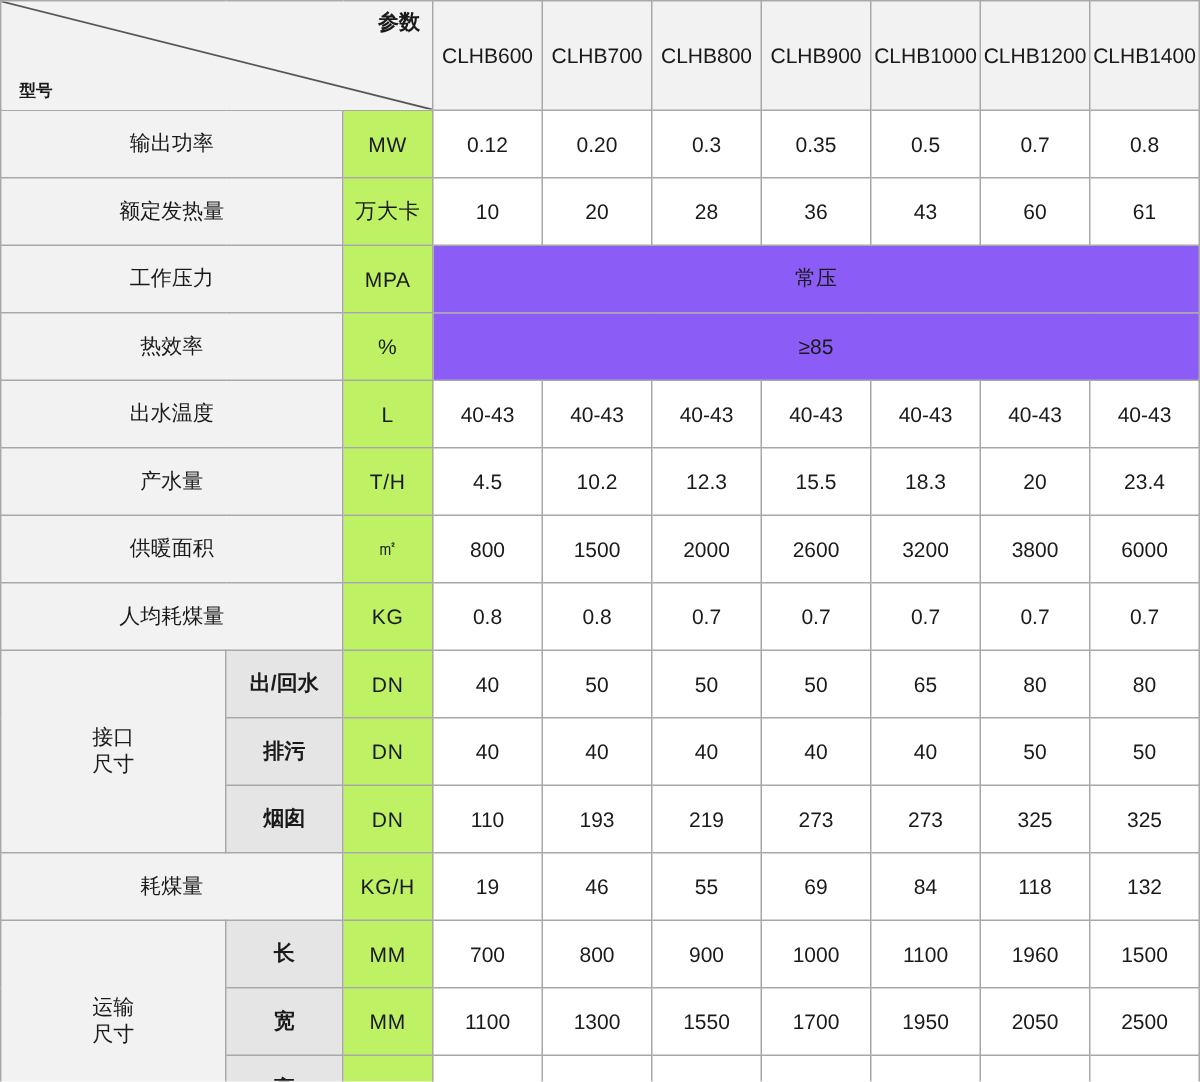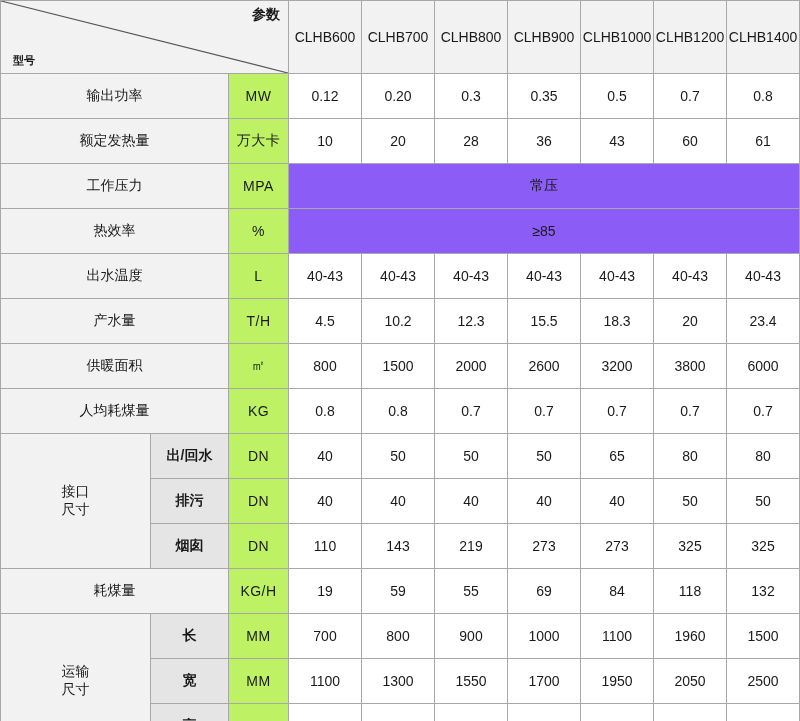--- a/index.html
+++ b/index.html
@@ -240,33 +240,33 @@
       <td class="val">40</td>
       <td class="val">40</td>
       <td class="val">50</td>
       <td class="val">50</td>
     </tr>
 
     <tr class="r-group">
       <td class="sublabel">烟囱</td>
       <td class="unit">DN</td>
       <td class="val">110</td>
-      <td class="val">143</td>
+      <td class="val">193</td>
       <td class="val">219</td>
       <td class="val">273</td>
       <td class="val">273</td>
       <td class="val">325</td>
       <td class="val">325</td>
     </tr>
 
     <tr class="r-normal">
       <td class="rowlabel" colspan="2">耗煤量</td>
       <td class="unit">KG/H</td>
       <td class="val">19</td>
-      <td class="val">59</td>
+      <td class="val">46</td>
       <td class="val">55</td>
       <td class="val">69</td>
       <td class="val">84</td>
       <td class="val">118</td>
       <td class="val">132</td>
     </tr>
 
     <tr class="r-group">
       <td class="rowlabel" rowspan="3">
         <div>运输</div>

